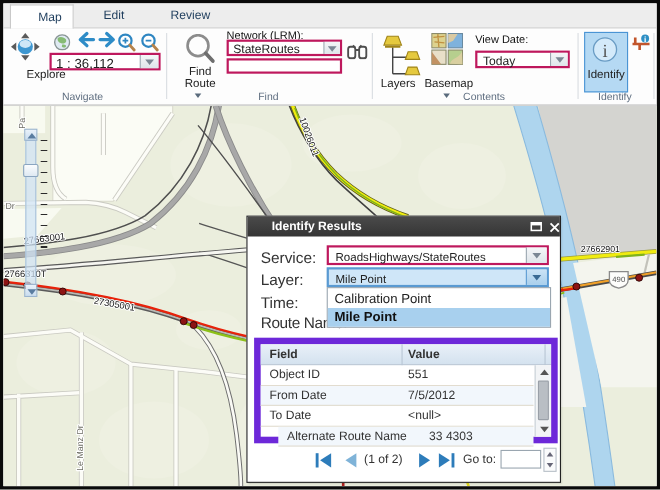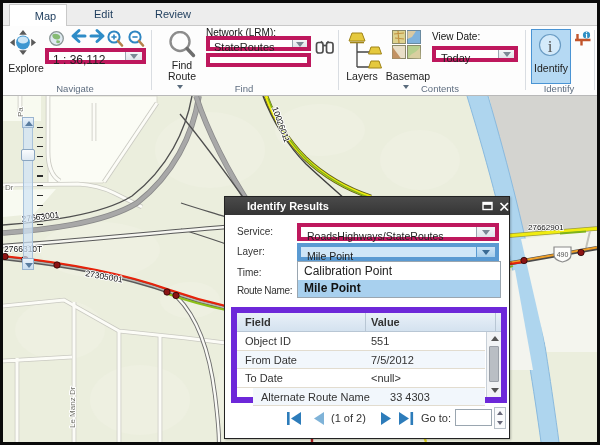--- a/index.html
+++ b/index.html
@@ -8,29 +8,29 @@
 #inner { position:absolute; left:3px; top:3px; width:594px; height:439px; background:#fff; overflow:hidden; }
 
 #tabbar { position:absolute; left:0; top:0; width:594px; height:23px; background:#ededed; border-bottom:1px solid #c9c9c9; }
 #tab-map { position:absolute; left:6px; top:1px; width:58px; height:22px; background:#fff; border:1px solid #c9c9c9; border-bottom:none; text-align:center; padding-left:15px; line-height:22px; font-size:11px; color:#1d3c5c; z-index:3;}
 .tab { position:absolute; top:0; height:23px; font-size:11px; color:#1d3c5c; line-height:23px; }
 #ribbon { position:absolute; left:0; top:23px; width:594px; height:70px; background:#fdfdfd; border-bottom:1px solid #b9b9b9; }
 .gsep { position:absolute; top:4px; height:60px; width:1px; background:#d9dde2; }
 .glabel { position:absolute; top:57px; font-size:9.5px; color:#5f6e80; width:80px; text-align:center; }
 .btnlabel { position:absolute; font-size:10.5px; color:#222; text-align:center; }
 .formlabel { position:absolute; font-size:10px; color:#111; }
-.combo { position:absolute; background:#fff; border:4px solid #be185d; }
+.combo { position:absolute; background:#fff; border:2px solid #be185d; }
 .combobtn { position:absolute; right:0; top:0; bottom:0; width:16px; background:linear-gradient(#f4f6f8,#dfe5ea); border-left:1px solid #9aa6b0; }
 .carr { position:absolute; left:50%; top:50%; margin:-2px 0 0 -4px; width:0; height:0; border:4px solid transparent; border-top:5px solid #7b8794; }
 
 #map { position:absolute; left:0; top:93px; width:594px; height:346px; background:#ebeedd; overflow:hidden; }
 
 #dlg { position:absolute; left:221px; top:193px; width:286px; height:243px; background:#fff; border:1px solid #222; box-shadow:1px 1px 2px rgba(0,0,0,.25); }
 #dlgtitle { position:absolute; left:0; top:0; right:0; height:18px; background:linear-gradient(#4a4a4a,#353535); color:#fff; font-size:11px; font-weight:bold; line-height:18px; padding-left:22px; }
-.dl { position:absolute; font-size:10px; color:#333; }
+.dl { position:absolute; font-size:14px; color:#333; }
 .trow { position:absolute; left:0; right:16px; height:18.5px; border-bottom:1px solid #e2dccf; }
 .trow.z { background:#f2f7fc; }
 .trow span { position:absolute; left:8px; top:3px; font-size:11px; color:#333; }
 .trow b { position:absolute; left:134px; top:3px; font-size:11px; font-weight:normal; color:#333; }
 </style>
 </head>
 <body>
 <div id="app">
 <div id="inner">
 
@@ -187,21 +187,21 @@
     <div class="glabel" style="left:516px;">Identify</div>
 
     <svg style="position:absolute;left:3px;top:2px;" width="34" height="34" viewBox="0 0 34 34">
       <polygon points="17,2 20.8,6.8 13.2,6.8" fill="#5a5a5a"></polygon>
       <polygon points="17,27 20.8,22.2 13.2,22.2" fill="#5a5a5a"></polygon>
       <polygon points="4,14.5 8.8,10.7 8.8,18.3" fill="#5a5a5a"></polygon>
       <polygon points="30,14.5 25.2,10.7 25.2,18.3" fill="#5a5a5a"></polygon>
       <circle cx="17" cy="14.5" r="6.9" fill="#3e97d1"></circle>
       <ellipse cx="17" cy="12" rx="5.2" ry="3.6" fill="#cfe7f7"></ellipse>
     </svg>
-    <div class="btnlabel" style="left:0px;top:36px;width:46px;">Explore</div>
+    <div class="btnlabel" style="left:16px;top:36px;width:46px;">Explore</div>
 
     <svg style="position:absolute;left:46px;top:5px;" width="15" height="15" viewBox="0 0 15 15">
       <circle cx="7.5" cy="7.5" r="6.8" fill="#dfeaf2" stroke="#8a9696" stroke-width="1.3"></circle>
       <path d="M3.5,3.5 C5.5,2 9.5,2.5 11,5 C12,7.5 9.5,9 7.5,8.5 C5,8 2.8,6.5 3.5,3.5 Z" fill="#86bb74"></path>
       <path d="M7.5,9.5 C9.5,9 11.5,9.8 11,11.2 C10,12.8 7.8,12.4 7.2,11.2 Z" fill="#86bb74"></path>
     </svg>
 
     <svg style="position:absolute;left:64px;top:2px;" width="42" height="16" viewBox="0 0 42 16">
       <path d="M18,8 L7,8 M12,2.5 L6,8 L12,13.5" stroke="#2e8cc7" stroke-width="3" fill="none" stroke-linecap="round" stroke-linejoin="round"></path>
       <path d="M24,8 L35,8 M30,2.5 L36,8 L30,13.5" stroke="#2e8cc7" stroke-width="3" fill="none" stroke-linecap="round" stroke-linejoin="round"></path>

